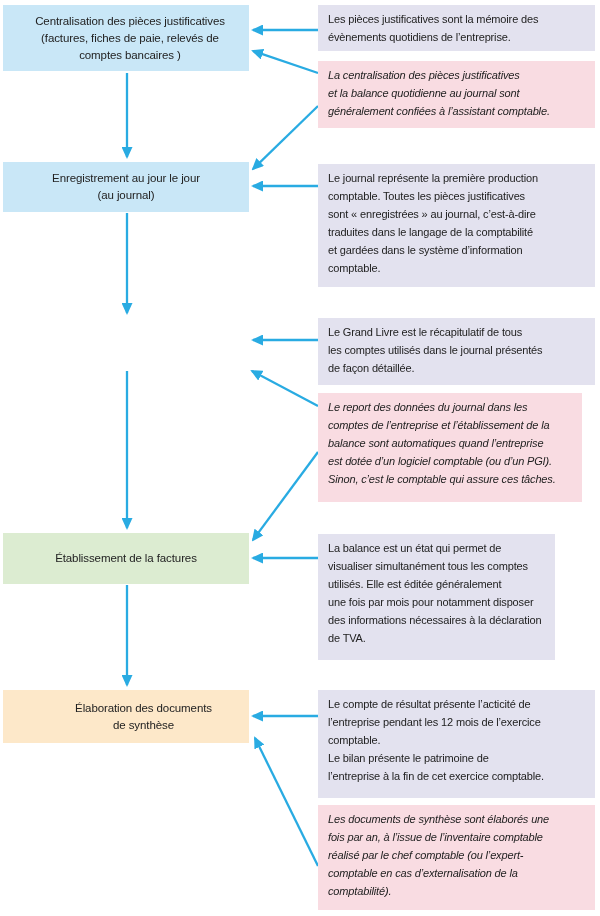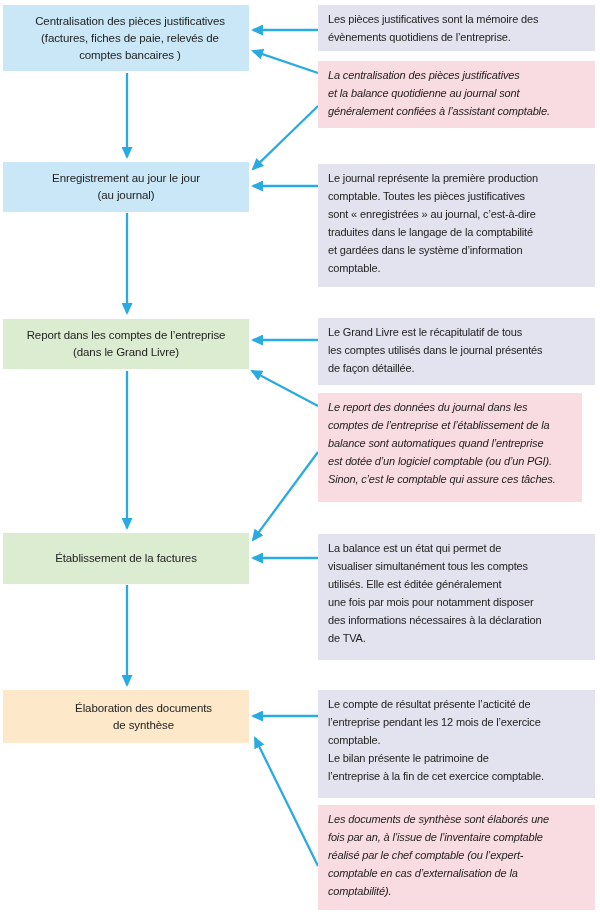--- a/index.html
+++ b/index.html
@@ -39,21 +39,21 @@
   .p-l3{left:3px; top:319px; width:246px; height:50px;}
   .p-l4{left:3px; top:533px; width:246px; height:51px;}
   .p-l5{left:3px; top:690px; width:246px; height:53px;}
 
   
   .p-r1{left:318px; top:5px;   width:277px; height:46px;}
   .p-r2{left:318px; top:61px;  width:277px; height:67px;}
   .p-r3{left:318px; top:164px; width:277px; height:123px;}
   .p-r4{left:318px; top:318px; width:277px; height:67px;}
   .p-r5{left:318px; top:393px; width:264px; height:109px;}
-  .p-r6{left:318px; top:534px; width:277px; height:126px;}
+  .p-r6{left:318px; top:534px; width:237px; height:126px;}
   .p-r7{left:318px; top:690px; width:277px; height:108px;}
   .p-r8{left:318px; top:805px; width:277px; height:105px;}
 </style>
 </head>
 <body>
 
 <div class="canvas">
 
   <svg class="arrows" viewBox="0 0 600 916">
     <defs>
@@ -77,22 +77,20 @@
     <line x1="318" y1="558" x2="253" y2="558" marker-end="url(#ah)"></line>
     <line x1="318" y1="716" x2="253" y2="716" marker-end="url(#ah)"></line>
     <line x1="318" y1="866" x2="255" y2="738" marker-end="url(#ah)"></line>
   </svg>
 
   <div class="box step c-blue p-l1">Centralisation des pièces justificatives
 (factures, fiches de paie, relevés de
 comptes bancaires )</div>
   <div class="box step c-blue p-l2">Enregistrement au jour le jour
 (au journal)</div>
-  <div class="box step c-green p-l3">Report dans les comptes de l’entreprise
-(dans le Grand Livre)</div>
   <div class="box step c-green p-l4">Établissement de la factures</div>
   <div class="box step c-peach p-l5">Élaboration des documents
 de synthèse</div>
 
   <div class="box note n-info p-r1">Les pièces justificatives sont la mémoire des
 évènements quotidiens de l’entreprise.</div>
   <div class="box note n-role p-r2">La centralisation des pièces justificatives
 et la balance quotidienne au journal sont
 généralement confiées à l’assistant comptable.</div>
   <div class="box note n-info p-r3">Le journal représente la première production

